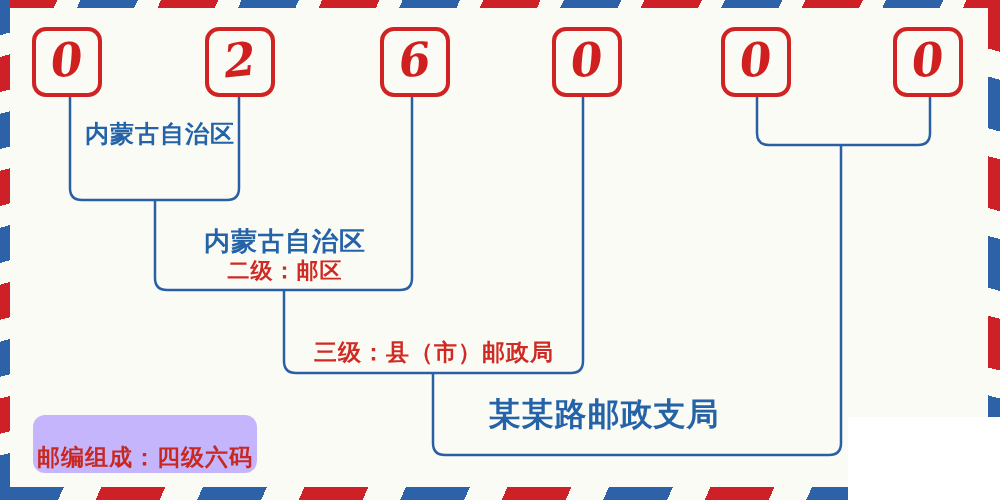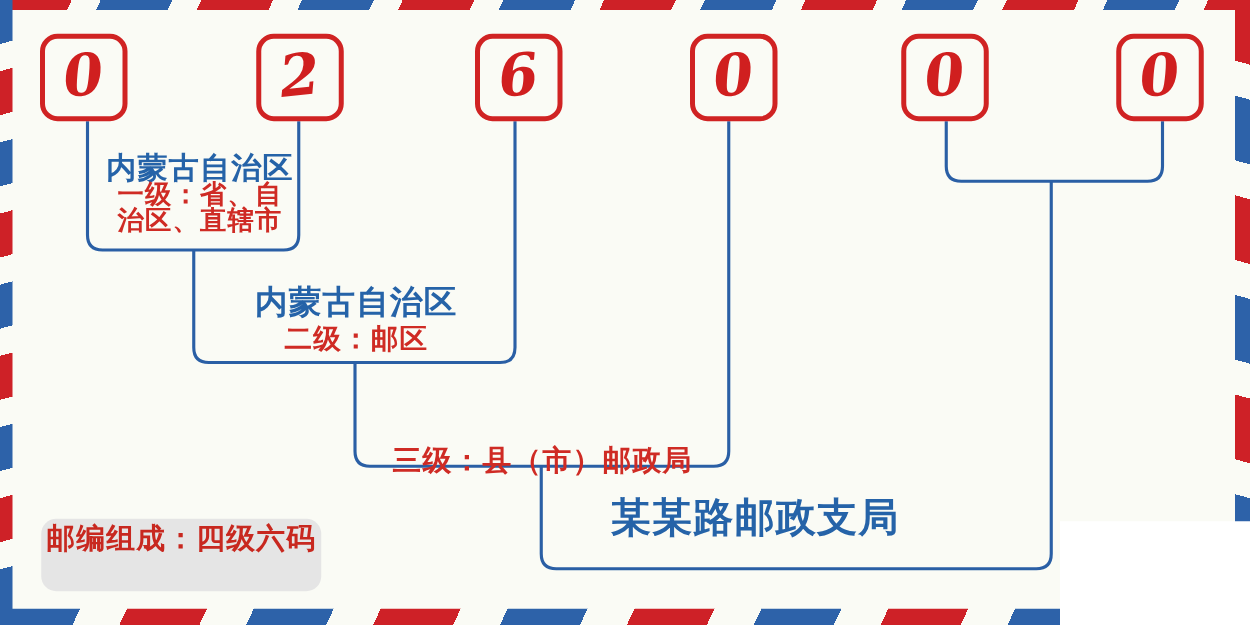--- a/index.html
+++ b/index.html
@@ -38,22 +38,22 @@
   .digit { font-family:"DejaVu Serif", serif; font-style:italic; font-weight:bold;
     font-size:46px; line-height:1; color:#d01f1f; transform:rotate(-6deg);
     padding-bottom:5px; }
   
   .lbl { position:absolute; transform:translateX(-50%); z-index:5;
     text-align:center; white-space:nowrap; font-weight:bold; }
   .lvl-name { color:#2563a8; letter-spacing:1px;text-align:right; }
   .lvl-desc { color:#cf2b24; letter-spacing:1px; white-space:pre-line; }
   
   .badge { position:absolute; left:33px; top:415px; width:224px; height:58px;
-    background:#e5e5e5; border-radius:12px; z-index:4;
-    display:flex; align-items:flex-start; justify-content:center; }
+    background:#c4b5fd; border-radius:12px; z-index:4;
+    display:flex; align-items:flex-end; justify-content:center; }
   .badge-text { color:#c8281f; font-weight:bold; font-size:23px; letter-spacing:1px; }
 </style>
 </head>
 <body>
 
 <div class="stage">
 
   <div class="edge edge-top"></div>
   <div class="edge edge-bottom"></div>
   <div class="edge edge-left"></div>
@@ -81,27 +81,25 @@
     <span class="digit">0</span>
   </div>
   <div class="digit-box" style="left:721px">
     <span class="digit">0</span>
   </div>
   <div class="digit-box" style="left:893px">
     <span class="digit">0</span>
   </div>
 
   <div class="lbl lvl-name" style="left:160px; top:118px; font-size:24px">内蒙古自治区</div>
-  <div class="lbl lvl-desc" style="left:160px; top:145px; font-size:21px; line-height:21px">一级：省、自
-治区、直辖市</div>
 
   <div class="lbl lvl-name" style="left:285px; top:224px; font-size:26px">内蒙古自治区</div>
   <div class="lbl lvl-desc" style="left:285px; top:256px; font-size:22px">二级：邮区</div>
 
-  <div class="lbl lvl-desc" style="left:434px; top:353px; font-size:23px">三级：县（市）邮政局</div>
+  <div class="lbl lvl-desc" style="left:434px; top:337px; font-size:23px">三级：县（市）邮政局</div>
 
   <div class="lbl lvl-name" style="left:604px; top:393px; font-size:32px">某某路邮政支局</div>
 
 
   <div class="badge">
     <span class="badge-text">邮编组成：四级六码</span>
   </div>
 
 </div>
 

